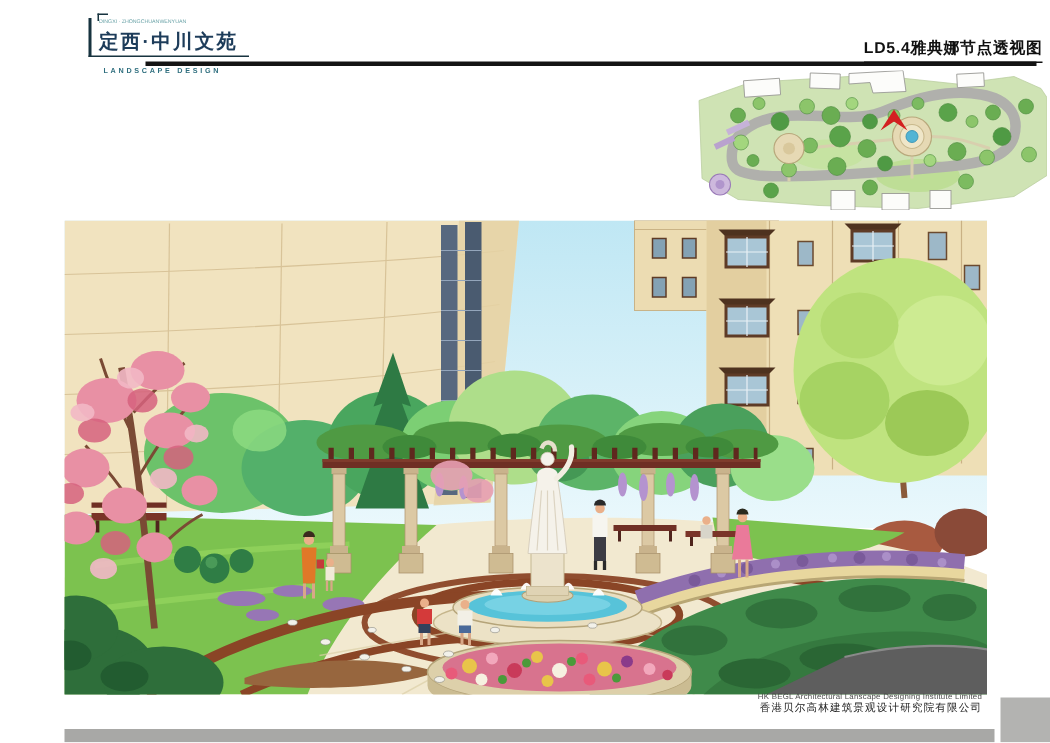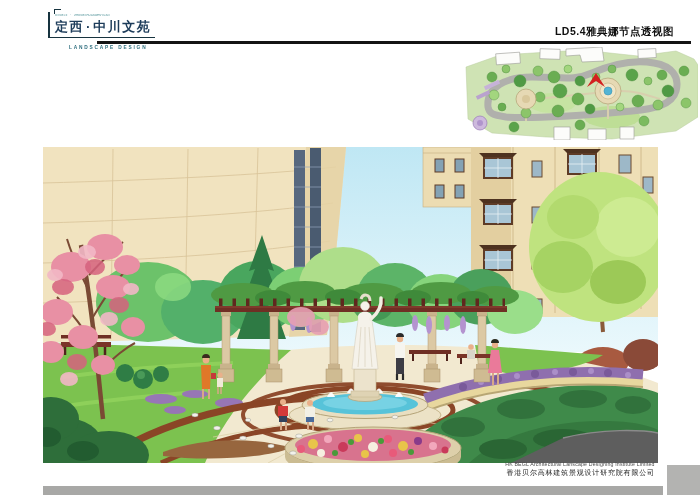--- a/index.html
+++ b/index.html
@@ -1,31 +1,31 @@
 <!DOCTYPE html>
 <html><head>
 <meta charset="utf-8">
 <style>
   html,body{margin:0;padding:0;background:#fff;}
   .page{position:relative;width:700px;height:495px;background:#ffffff;overflow:hidden;
         font-family:"Liberation Sans","DejaVu Sans",sans-serif;}
   
-  .logo{position:absolute;left:48px;top:12px;width:100px;border-left:2px solid #17333f;
-        border-bottom:1.5px solid #17333f;padding:1px 0 2px 5px;font-family:Liberation Mono, monospace;}
+  .logo{position:absolute;left:59px;top:12px;width:100px;border-left:2px solid #17333f;
+        border-bottom:1.5px solid #17333f;padding:1px 0 2px 5px;}
   .logo::before{content:"";position:absolute;left:4px;top:-3px;width:6px;height:4px;
         border-left:1.5px solid #17333f;border-top:1.5px solid #17333f;}
   .logo-tagline{font-size:7px;line-height:7px;color:#6ba3a8;white-space:nowrap;
         transform:scale(.5);transform-origin:0 0;width:200%;}
   .logo-title{font-size:13px;line-height:15px;font-weight:bold;color:#1d3c5a;
         letter-spacing:1.5px;white-space:nowrap;margin-top:0;}
   .logo-sub{position:absolute;left:69px;top:45px;font-size:8px;line-height:8px;
         letter-spacing:3px;color:#2e6e7e;font-weight:bold;white-space:nowrap;
         transform:scale(.6);transform-origin:0 0;}
   .header-rule{position:absolute;left:97px;top:41px;width:594px;height:2.5px;background:#141414;}
-  .sheet-title{position:absolute;right:26px;top:25px;font-size:10.5px;font-weight:bold;
+  .sheet-title{position:absolute;right:5px;top:25px;font-size:10.5px;font-weight:bold;
         color:#101010;letter-spacing:.5px;border-bottom:1.2px solid #101010;padding-bottom:2px;}
   
   .inset{position:absolute;left:462px;top:47px;width:236px;height:93px;}
   .inset svg{display:block;width:100%;height:100%;}
   
   .render{position:absolute;left:43px;top:147px;width:615px;height:316px;}
   .render svg{display:block;width:100%;height:100%;}
   
   .company{position:absolute;right:45px;top:462px;display:flex;flex-direction:column;align-items:flex-end;}
   .company-en{font-size:9px;line-height:9px;color:#4a4a4a;letter-spacing:.3px;white-space:nowrap;

